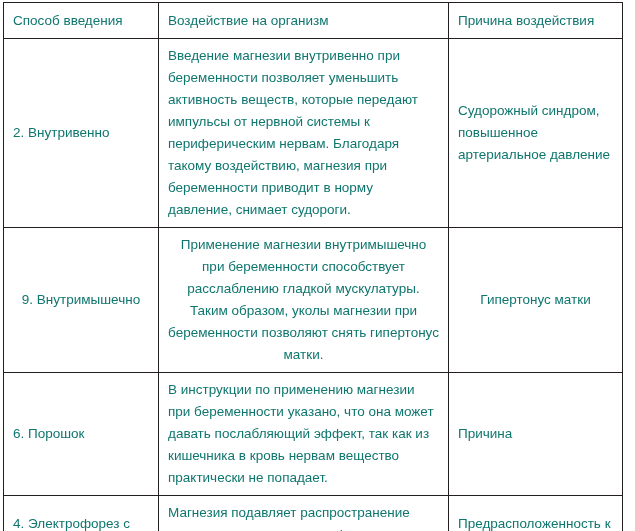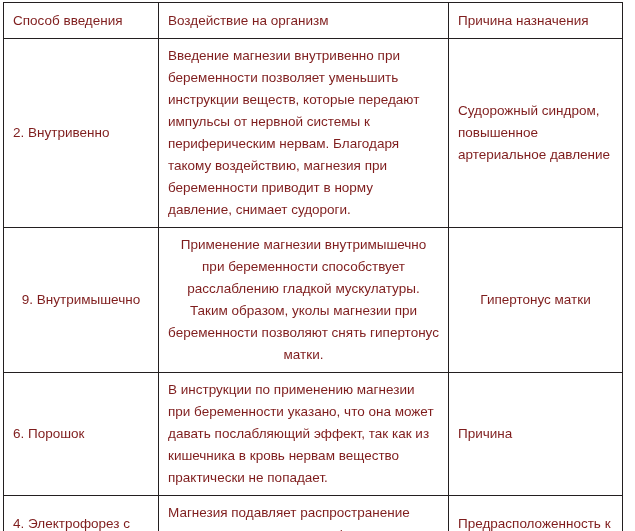--- a/index.html
+++ b/index.html
@@ -36,21 +36,21 @@
 
   table.data-table th,
   table.data-table td {
     border: 1px solid #231f20;
     vertical-align: middle;
     text-align: left;
     font-weight: normal;
     font-size: 13.5px;
     line-height: 22px;
     padding: 6px 9px 6px 9px;
-    color: #7f1d1d;
+    color: #0f766e;
     word-wrap: break-word;
     overflow-wrap: break-word;
   }
 
   table.data-table thead th {
     height: 29px;
     padding-top: 3px;
     padding-bottom: 3px;
     vertical-align: middle;
   }
@@ -78,31 +78,31 @@
     </colgroup>
     <thead>
       <tr>
         <th>
           <span class="cell-text">Способ введения</span>
         </th>
         <th>
           <span class="cell-text">Воздействие на организм</span>
         </th>
         <th>
-          <span class="cell-text">Причина назначения</span>
+          <span class="cell-text">Причина воздействия</span>
         </th>
       </tr>
     </thead>
     <tbody>
       <tr data-row="1">
         <td>
           <span class="cell-text">2. Внутривенно</span>
         </td>
         <td>
-          <span class="cell-text">Введение магнезии внутривенно при беременности позволяет уменьшить инструкции веществ, которые передают импульсы от нервной системы к периферическим нервам. Благодаря такому воздействию, магнезия при беременности приводит в норму давление, снимает судороги.</span>
+          <span class="cell-text">Введение магнезии внутривенно при беременности позволяет уменьшить активность веществ, которые передают импульсы от нервной системы к периферическим нервам. Благодаря такому воздействию, магнезия при беременности приводит в норму давление, снимает судороги.</span>
         </td>
         <td>
           <span class="cell-text">Судорожный синдром, повышенное артериальное давление</span>
         </td>
       </tr>
       <tr data-row="2">
         <td>
           <span class="cell-text">9. Внутримышечно</span>
         </td>
         <td>

